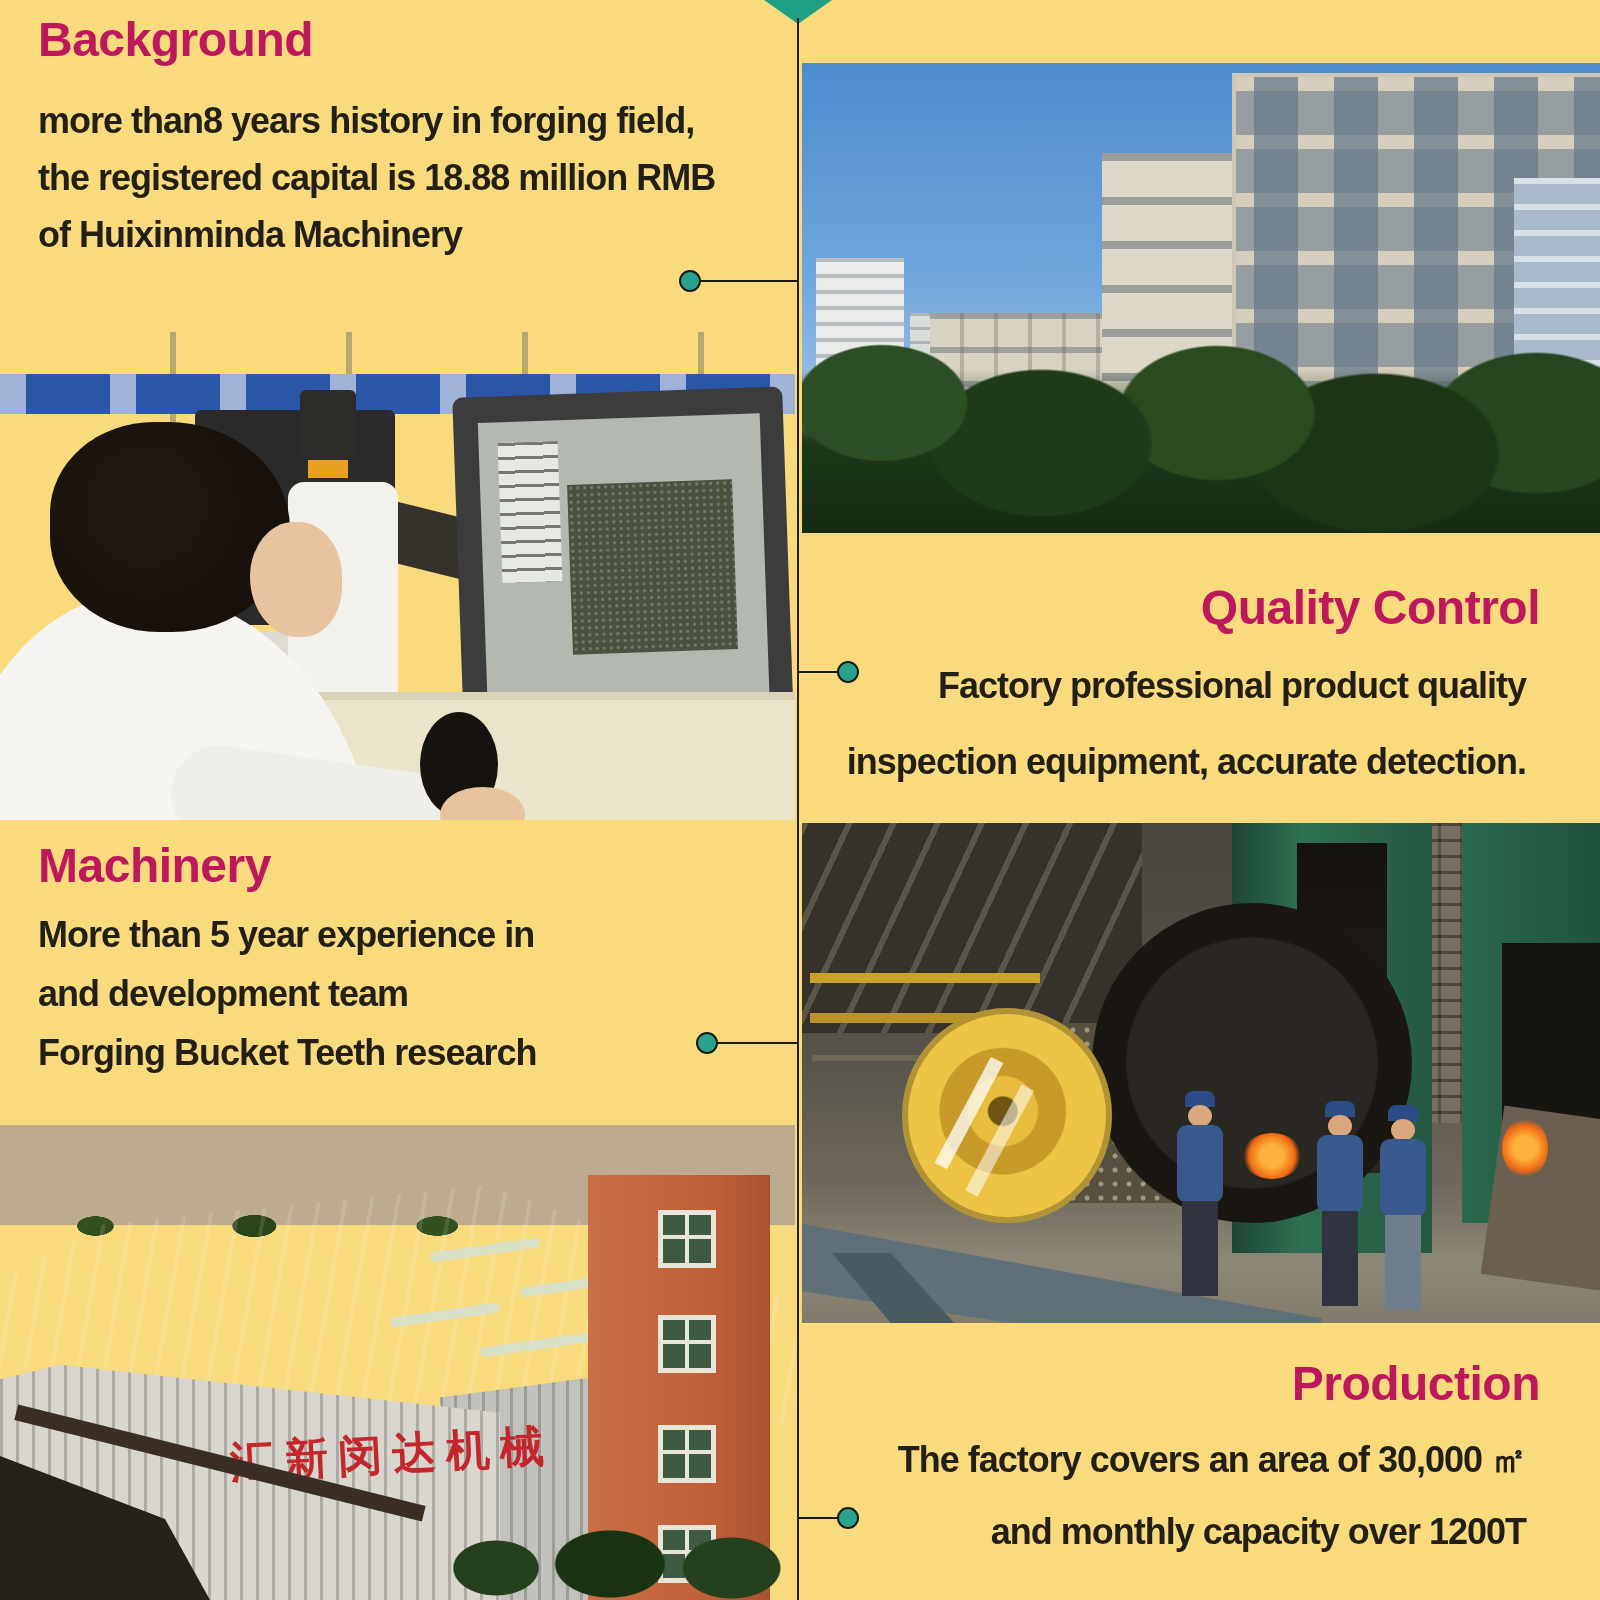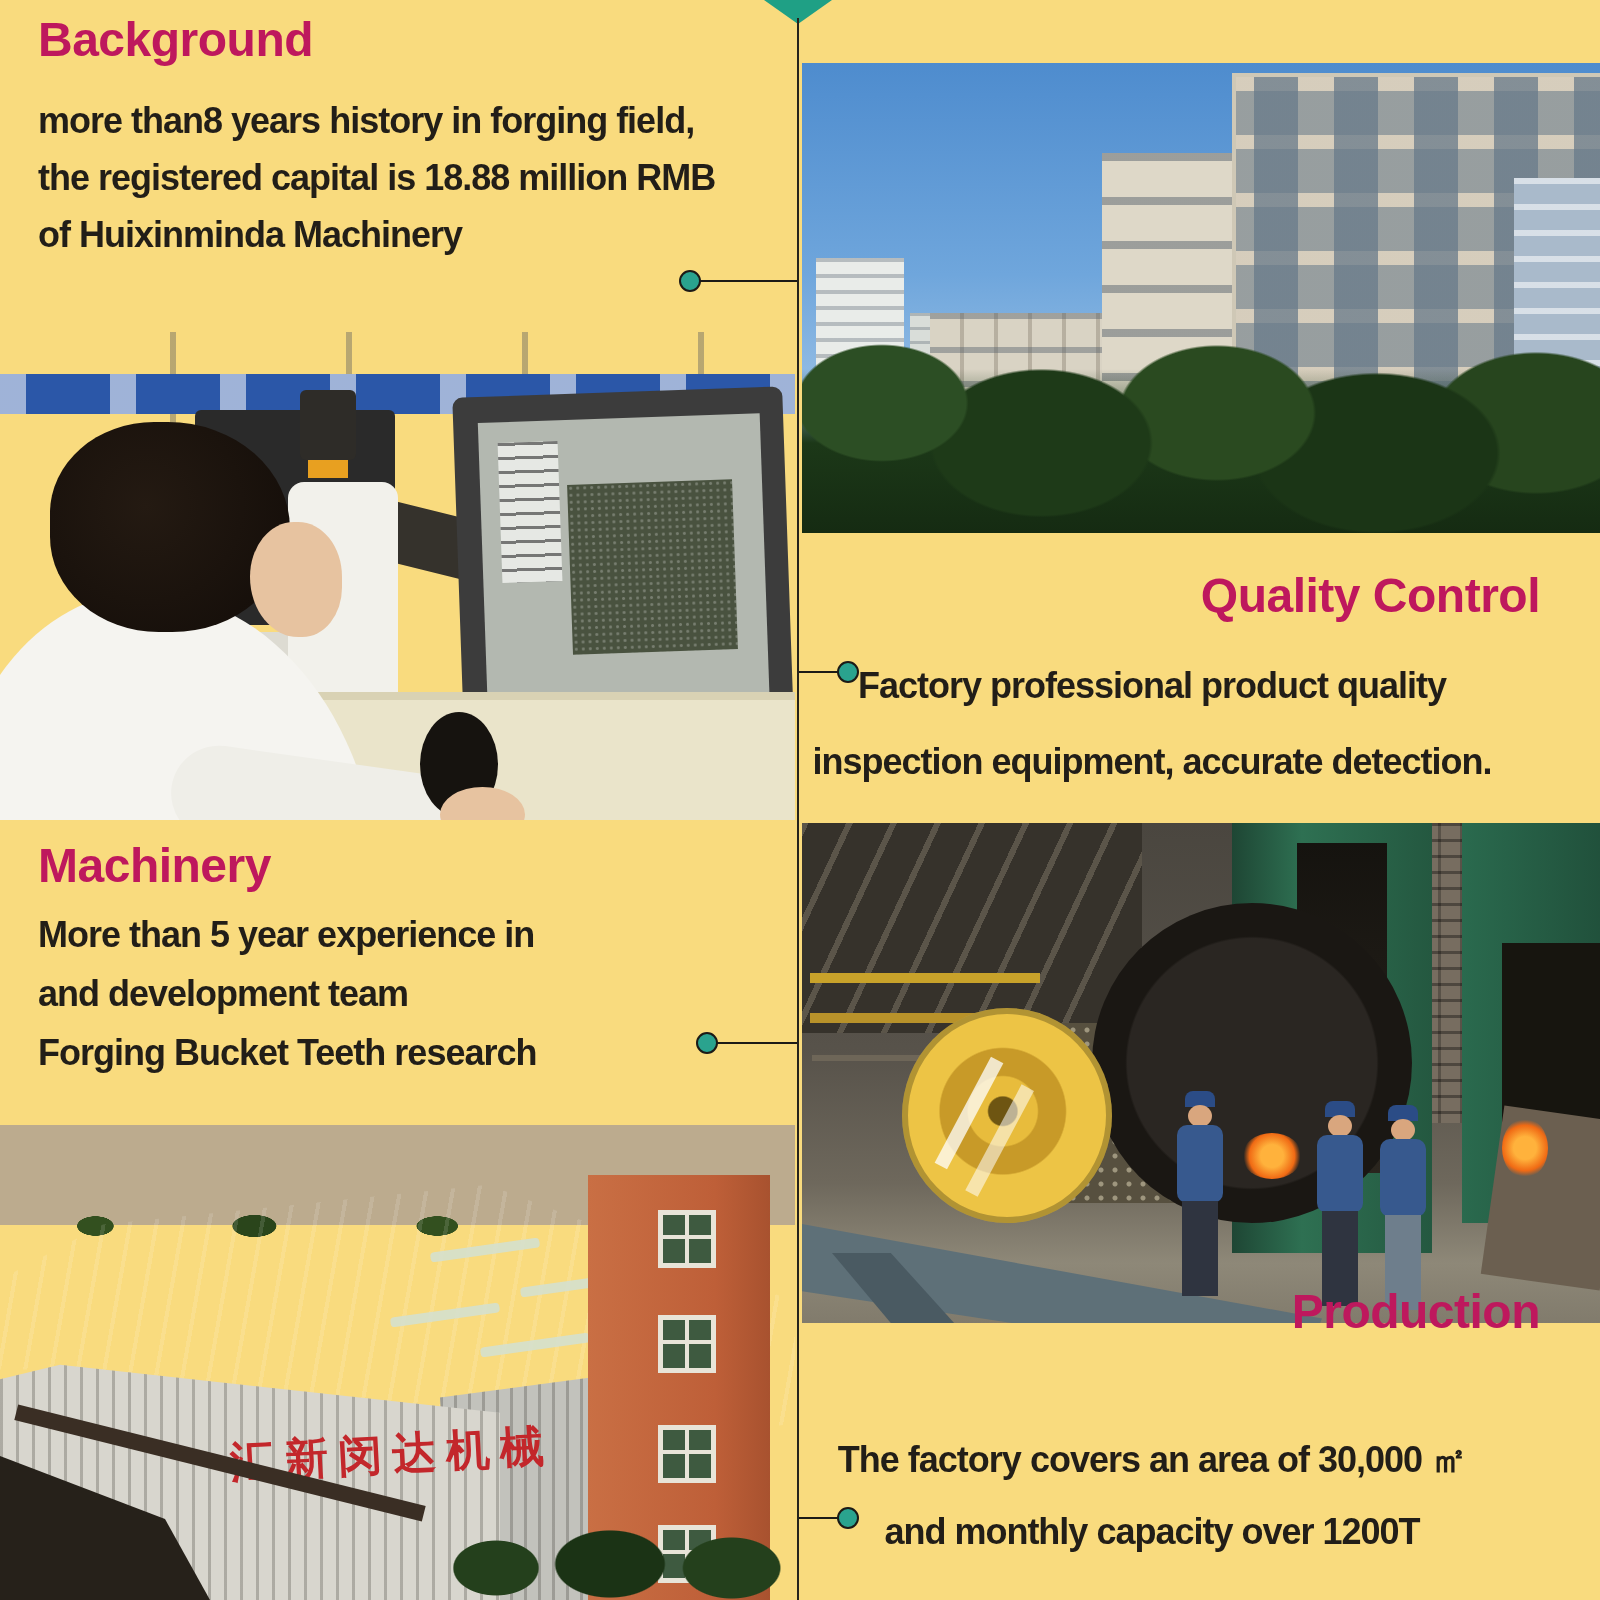--- a/index.html
+++ b/index.html
@@ -13,21 +13,21 @@
   .vline{position:absolute;left:797px;top:18px;width:2px;height:1582px;background:#26231C;}
   .diamond{position:absolute;left:764px;top:0;width:0;height:0;
     border-left:34px solid transparent;border-right:34px solid transparent;border-top:24px solid #1FA085;}
   .dot{position:absolute;width:22px;height:22px;border-radius:50%;background:#2AA38E;border:2px solid #1C1A16;box-sizing:border-box;}
   .hline{position:absolute;height:2px;background:#1C1A16;}
   
   .title{position:absolute;font-size:48px;font-weight:bold;color:#be185d;letter-spacing:-0.5px;}
   .title.right{text-align:right;right:60px;}
   .copy{position:absolute;font-weight:bold;font-size:36px;letter-spacing:-1px;color:#221E18;}
   .copy div{white-space:nowrap;}
-  .copy.right{text-align:center;right:58px;}
+  .copy.right{text-align:right;right:74px;}
   
   .photo{position:absolute;overflow:hidden;}
   .abs{position:absolute;}
   
   .sky{inset:0;background:linear-gradient(180deg,#4E8CCE 0%,#6FA6DC 45%,#9CC2E6 75%);}
   .tower-far{left:14px;top:195px;width:88px;height:230px;background:#E9ECE9;
     background-image:repeating-linear-gradient(180deg,rgba(120,130,140,.45) 0 4px,transparent 4px 16px);}
   .tower-far2{left:108px;top:250px;width:62px;height:185px;background:#D9DDD9;
     background-image:repeating-linear-gradient(180deg,rgba(110,120,130,.4) 0 3px,transparent 3px 14px);}
   .bld-mid{left:128px;top:250px;width:230px;height:230px;background:#D9D3C4;
@@ -150,21 +150,21 @@
     <div class="abs sky"></div>
     <div class="abs tower-far"></div>
     <div class="abs tower-far2"></div>
     <div class="abs bld-mid"></div>
     <div class="abs bld-mid2"></div>
     <div class="abs bld-main"></div>
     <div class="abs bld-right"></div>
     <div class="abs trees"></div>
   </div>
 
-  <div class="title right" style="top:568px;text-align:center;">Quality Control</div>
+  <div class="title right" style="top:580px;text-align:center;">Quality Control</div>
   <div class="copy right" style="top:648px;line-height:76px;width:780px;">
     <div>Factory professional product quality</div>
     <div>inspection equipment, accurate detection.</div>
   </div>
   <div class="hline" style="left:799px;top:671px;width:42px;"></div>
   <div class="dot" style="left:837px;top:661px;"></div>
 
   <div class="photo" style="left:0;top:332px;width:795px;height:488px;">
     <div class="abs lab-wall"></div>
     <div class="abs lab-strip"></div>
@@ -227,21 +227,21 @@
     </div>
     <div class="abs worker" style="left:578px;top:282px;">
       <div class="cap"></div>
         <div class="head"></div>
         <div class="shirt"></div>
         <div class="pants" style="background:#6E7E8C;"></div>
     </div>
 
   </div>
 
-  <div class="title right" style="top:1284px;margin-left:34px;">Production</div>
+  <div class="title right" style="top:1356px;margin-left:34px;">Production</div>
   <div class="copy right" style="top:1424px;line-height:72px;width:780px;">
     <div>The factory covers an area of 30,000 ㎡</div>
     <div>and monthly capacity over 1200T</div>
   </div>
   <div class="hline" style="left:799px;top:1517px;width:42px;"></div>
   <div class="dot" style="left:837px;top:1507px;"></div>
 
   <div class="photo" style="left:0;top:1125px;width:795px;height:475px;">
     <div class="abs city"></div>
     <div class="abs city-trees"></div>

